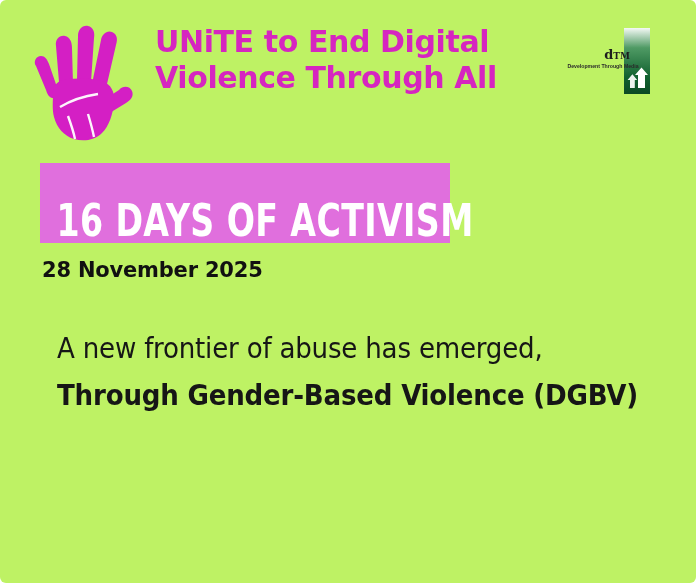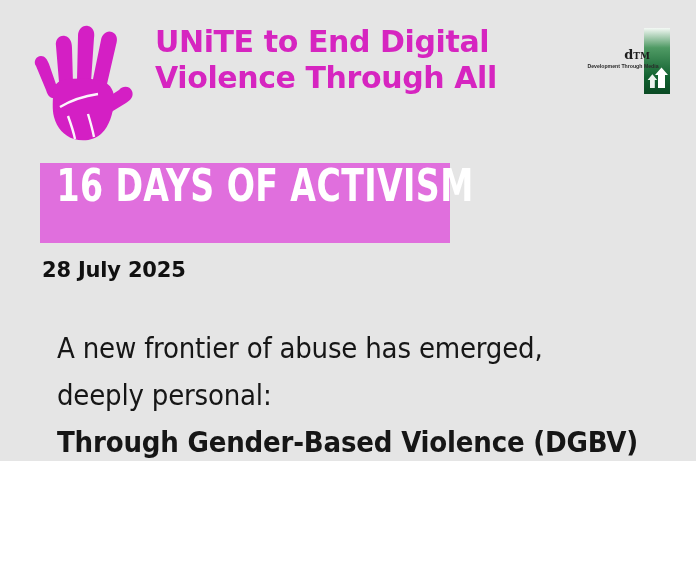--- a/index.html
+++ b/index.html
@@ -6,23 +6,24 @@
     margin: 0;
     padding: 0;
     background: #ffffff;
   }
   body {
     font-family: "Liberation Sans", sans-serif;
   }
   #poster {
     position: relative;
     width: 696px;
-    height: 461px;
-    background: #e5e5e5;
+    height: 583px;
+    background: #bef264;
     overflow: hidden;
+    border-radius: 6px;
   }
 
   
   #header {
     position: absolute;
     left: 0;
     top: 0;
     width: 696px;
     height: 150px;
   }
@@ -47,21 +48,21 @@
     font-size: 30px;
     line-height: 35.5px;
     letter-spacing: -0.4px;
     color: #d625c0;
   }
   #unite-heading .hl { display: block; white-space: nowrap; }
 
   
   #dtm-logo {
     position: absolute;
-    left: 588px;
+    left: 568px;
     top: 28px;
     width: 82px;
     height: 66px;
   }
   #dtm-green-bar {
     position: absolute;
     right: 0;
     top: 0;
     width: 26px;
     height: 66px;
@@ -105,21 +106,21 @@
 
   
   #days-banner {
     position: absolute;
     left: 40px;
     top: 163px;
     width: 410px;
     height: 80px;
     background: #e06fdd;
     display: flex;
-    align-items: flex-start;
+    align-items: flex-end;
   }
   #days-banner-label {
     font-family: "DejaVu Sans Condensed", "Liberation Sans Narrow", "Liberation Sans", sans-serif;
     font-weight: bold;
     font-size: 45px;
     line-height: 45px;
     letter-spacing: 0.5px;
     color: #ffffff;
     padding-left: 20px;
     transform: scaleX(0.82);
@@ -207,21 +208,20 @@
       </div>
       <div id="dtm-tagline">Development Through Media</div>
     </div>
 
   </div>
 
   <div id="days-banner">
     <span id="days-banner-label">16 DAYS OF ACTIVISM</span>
   </div>
 
-  <div id="event-date">28 July 2025</div>
+  <div id="event-date">28 November 2025</div>
 
   <div id="body-copy">
     <span class="bline">A new frontier of abuse has emerged,</span>
-    <span class="bline">deeply personal:</span>
     <span class="bline strong">Through Gender-Based Violence (DGBV)</span>
   </div>
 
 </div>
 
 </body></html>

